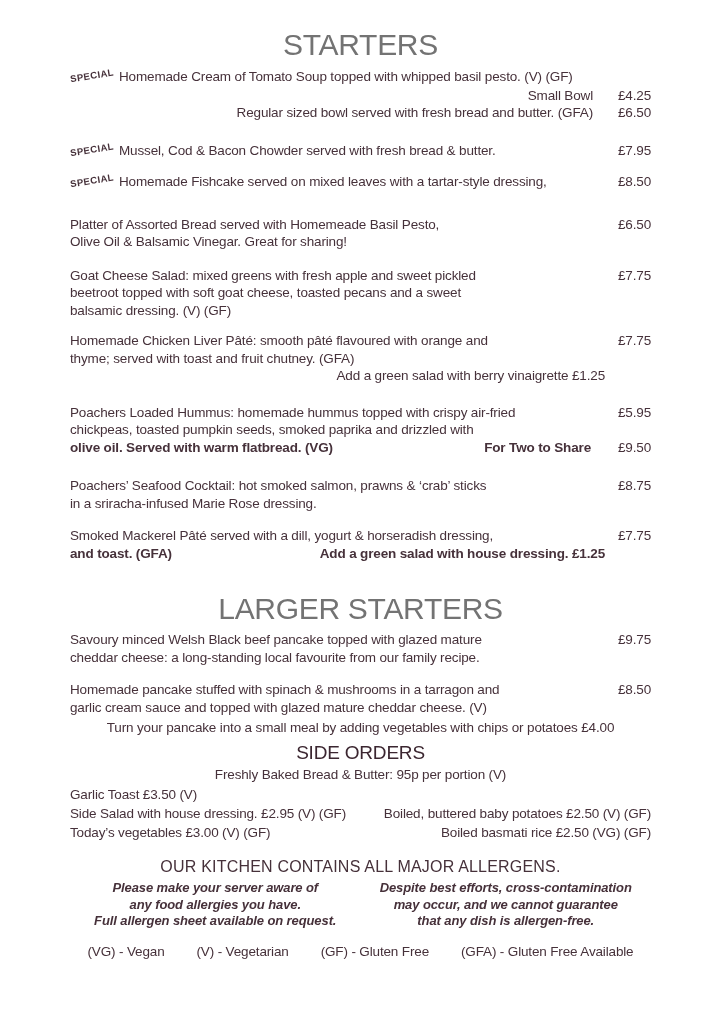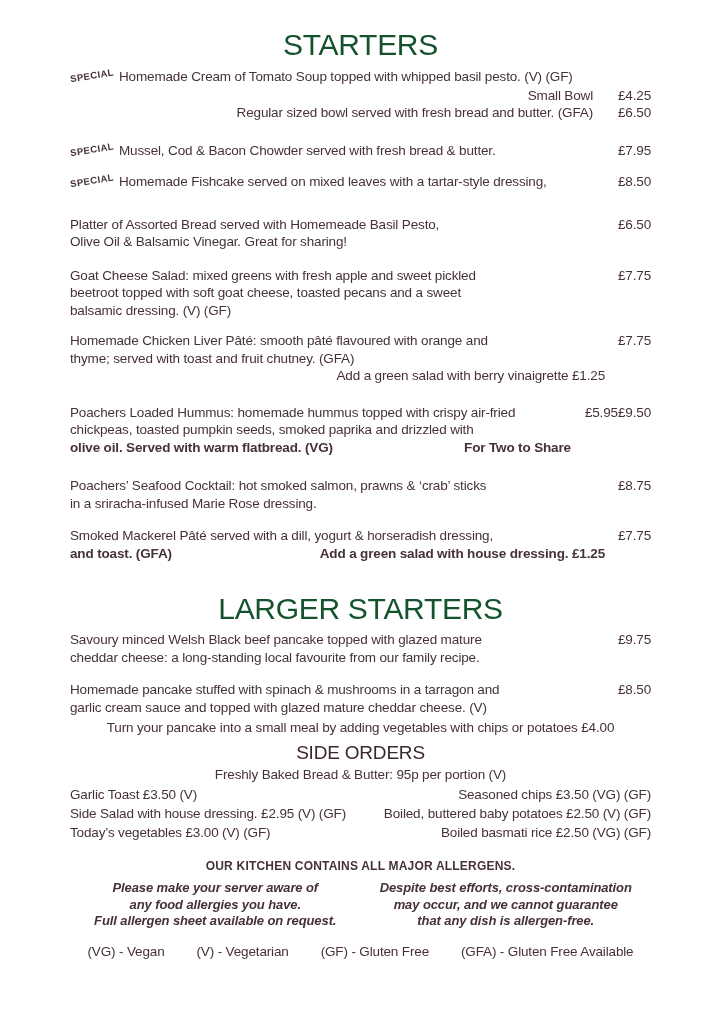--- a/index.html
+++ b/index.html
@@ -4,51 +4,51 @@
 <style>
   html,body{margin:0;padding:0;background:#ffffff;}
   body{
     width:724px;height:1024px;overflow:hidden;
     font-family:"Liberation Sans",sans-serif;
     color:#46313a;
     font-size:13.5px;letter-spacing:-0.15px;line-height:17.5px;
   }
   .page{padding:28px 73px 0 70px;box-sizing:border-box;width:724px;}
   h1{
-    font-family:"Liberation Sans",sans-serif;font-weight:400;color:#14532d;
+    font-family:"Liberation Sans",sans-serif;font-weight:400;color:#737373;
     font-size:30px;line-height:34px;letter-spacing:-0.3px;
     text-align:center;margin:0;
   }
   h2{
     font-weight:400;color:#3b2630;font-size:19px;line-height:23px;
     text-align:center;margin:0;letter-spacing:-0.2px;
   }
   .item{display:flex;align-items:flex-start;}
   .desc{flex:1 1 auto;min-width:0;}
   .ln{white-space:nowrap;}
   .price{flex:0 0 46px;text-align:right;white-space:nowrap;}
-  .price.col{display:flex;flex-direction:row;justify-content:space-between;align-self:stretch;}
+  .price.col{display:flex;flex-direction:column;justify-content:space-between;align-self:stretch;}
   .opt-row{display:flex;}
   .opt-label{flex:1 1 auto;text-align:right;padding-right:12px;white-space:nowrap;}
   .opt-price{flex:0 0 46px;text-align:right;white-space:nowrap;}
   .special{
     display:inline-block;transform:rotate(-9deg);
     font-weight:700;font-size:9.5px;letter-spacing:0.4px;
     width:42px;margin-right:7px;position:relative;top:-2px;
   }
   .ln-split{display:flex;justify-content:space-between;font-weight:bold;}
   .ln-split .right-part{white-space:nowrap;padding-right:14px;}
   .ln-split .right-part.flush{padding-right:0;}
   .addon-right{text-align:right;white-space:nowrap;}
   .full-note{text-align:center;white-space:nowrap;}
   .centered{text-align:center;}
   .sides-row{display:flex;justify-content:space-between;line-height:18.8px;}
   .sides-row .l{white-space:nowrap;}
   .sides-row .r{white-space:nowrap;text-align:right;}
-  .allergen-heading{text-align:center;font-size:12px;letter-spacing:0.2px;line-height:15px;font-weight:bold;}
+  .allergen-heading{text-align:center;font-size:16px;letter-spacing:0.2px;line-height:15px;}
   .notes{display:flex;font-weight:bold;}
   .note{flex:1 1 50%;text-align:center;font-style:italic;font-size:13px;line-height:16.2px;letter-spacing:-0.1px;}
   .legend{display:flex;justify-content:center;gap:32px;white-space:nowrap;}
   
   .mt2{margin-top:2px;}  .mt3{margin-top:3px;}  .mt5{margin-top:5px;}
   .mt6{margin-top:6px;}  .mt13{margin-top:13px;} .mt14{margin-top:14px;}
   .mt15{margin-top:15px;} .mt16{margin-top:16px;} .mt17{margin-top:17px;}
   .mt18{margin-top:4px;} .mt19{margin-top:19px;} .mt20{margin-top:20px;}
   .mt21{margin-top:21px;} .mt22{margin-top:30px;} .mt24{margin-top:24px;}
 </style>
@@ -176,21 +176,20 @@
   </div>
 
   <div class="full-note mt3">Turn your pancake into a small meal by adding vegetables with chips or potatoes £4.00</div>
 
   <h2 class="mt18">SIDE ORDERS</h2>
   <div class="centered mt2">Freshly Baked Bread &amp; Butter: 95p per portion (V)</div>
 
   <div class="mt3">
     <div class="sides-row">
       <span class="l">Garlic Toast £3.50 (V)</span>
-      <span class="r">Seasoned chips £3.50 (VG) (GF)</span>
     </div>
     <div class="sides-row">
       <span class="l">Side Salad with house dressing. £2.95 (V) (GF)</span>
       <span class="r">Boiled, buttered baby potatoes £2.50 (V) (GF)</span>
     </div>
     <div class="sides-row">
       <span class="l">Today’s vegetables £3.00 (V) (GF)</span>
       <span class="r">Boiled basmati rice £2.50 (VG) (GF)</span>
     </div>
   </div>

